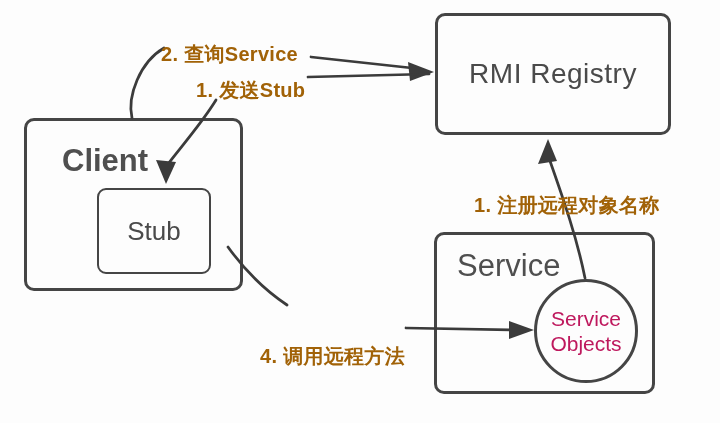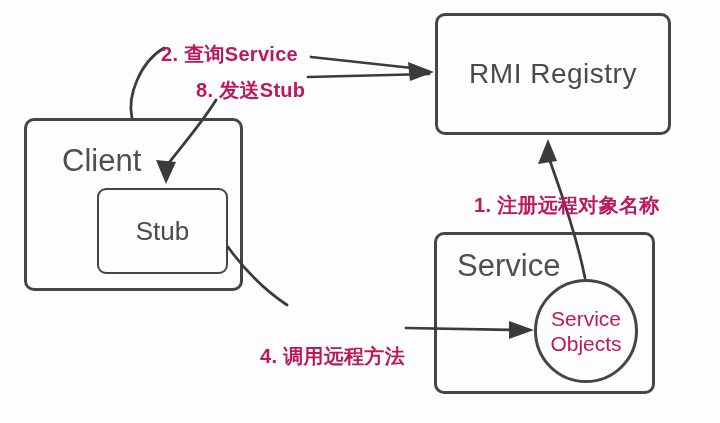--- a/index.html
+++ b/index.html
@@ -19,21 +19,21 @@
   .node {
     position: absolute;
     background: #fdfdfd;
     border: 3px solid #454545;
     border-radius: 10px;
     box-sizing: border-box;
     z-index: 1;
     color: #4a4a4a;
   }
   #client-box   { left: 24px;  top: 118px; width: 219px; height: 173px; }
-  #stub-box     { left: 97px;  top: 188px; width: 131px; height: 86px;
+  #stub-box     { left: 97px;  top: 188px; width: 114px; height: 86px;
                   border-width: 2.5px; border-radius: 9px;
                   display: flex; align-items: center; justify-content: center;
                   font-size: 26px; }
   #rmi-box      { left: 435px; top: 13px;  width: 236px; height: 122px;
                   display: flex; align-items: center; justify-content: center;
                   font-size: 28px; letter-spacing: 0.5px; }
   #server-box   { left: 434px; top: 232px; width: 221px; height: 162px; }
   #service-circle {
     position: absolute;
     left: 534px; top: 279px; width: 104px; height: 104px;
@@ -47,42 +47,42 @@
     color: #be185d;
     z-index: 2;
   }
   .corner-label {
     position: absolute;
     font-size: 31px;
     color: #4f4f4f;
     z-index: 2;
     white-space: nowrap;
   }
-  #client-label { left: 62px;  top: 143px; }
+  #client-label { left: 62px;  top: 143px; font-weight: bold; }
   #server-label { left: 457px; top: 248px; }
   
   #arrow-layer {
     position: absolute;
     left: 0; top: 0;
     z-index: 3;
     pointer-events: none;
   }
   #arrow-layer path, #arrow-layer line {
     fill: none;
     stroke: #3b3b3b;
     stroke-width: 2.75;
     stroke-linecap: round;
   }
   #arrow-layer polygon { fill: #3b3b3b; stroke: none; }
   
   .step-label {
     position: absolute;
     font-size: 20px;
     font-weight: bold;
-    color: #be185d;
+    color: #a16207;
     z-index: 4;
     white-space: nowrap;
     letter-spacing: 0.3px;
   }
   #step1-label { left: 474px; top: 192px; }
   #step2-label { left: 161px; top: 41px;  }
   #step3-label { left: 196px; top: 77px;  }
   #step4-label { left: 260px; top: 307px; margin-top: 36px; }
 </style>
 </head>
@@ -122,16 +122,16 @@
     <path d="M585,278 C577,238 563,198 550,161"></path>
     <polygon points="548,139 538,164 557,161"></polygon>
 
     <path d="M228,247 C246,272 266,291 287,305"></path>
     <line x1="406" y1="328" x2="511" y2="330"></line>
     <polygon points="534,330 509,321 509,339"></polygon>
   </svg>
 
   <div id="step1-label" class="step-label">1. 注册远程对象名称</div>
   <div id="step2-label" class="step-label">2. 查询Service</div>
-  <div id="step3-label" class="step-label">8. 发送Stub</div>
+  <div id="step3-label" class="step-label">1. 发送Stub</div>
   <div id="step4-label" class="step-label">4. 调用远程方法</div>
 
 </div>
 
 </body></html>

